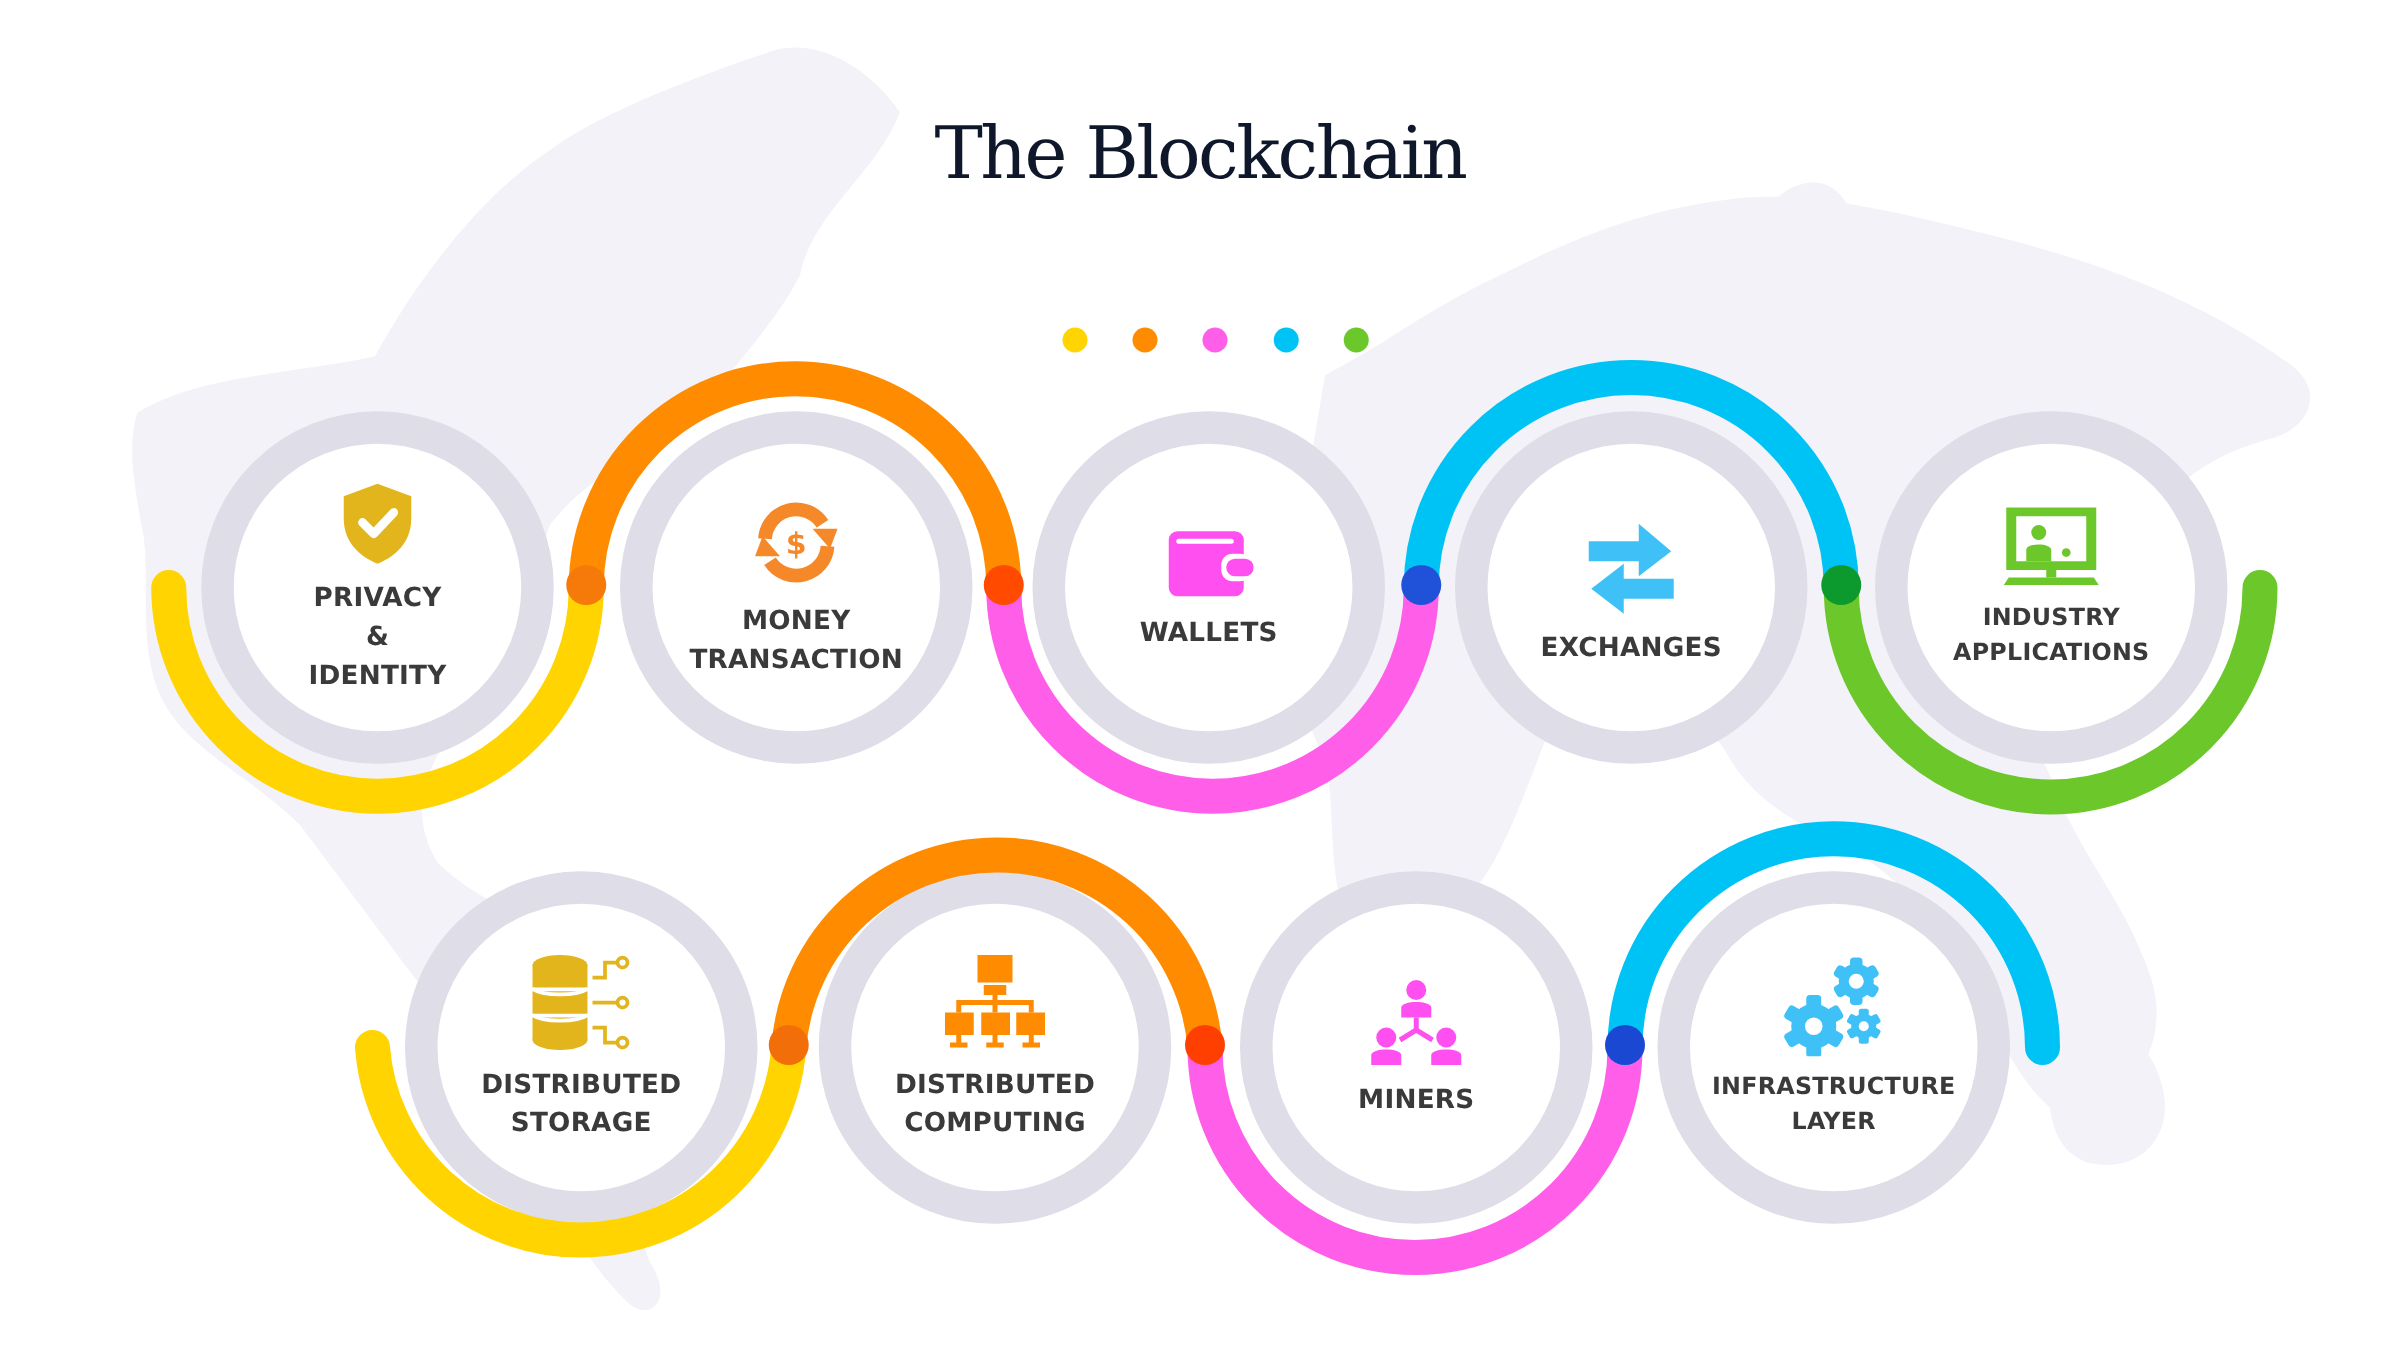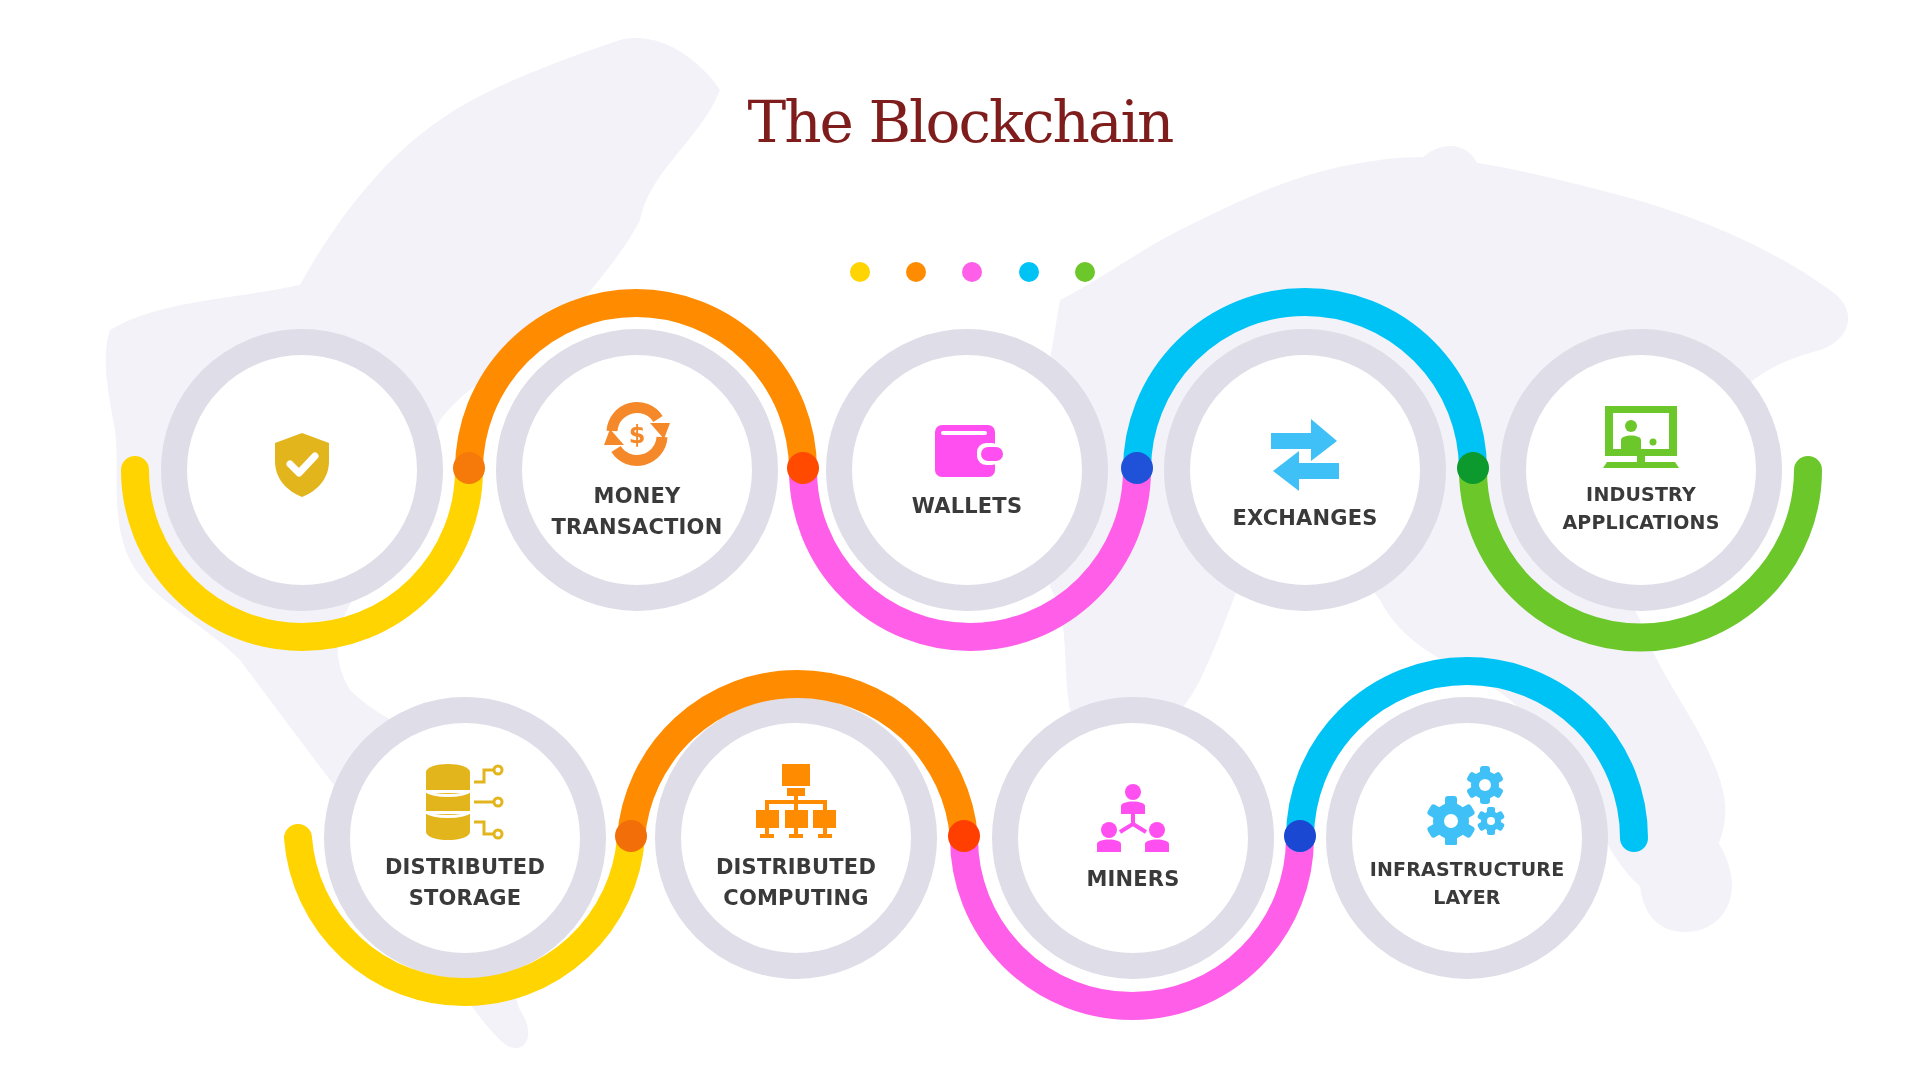--- a/index.html
+++ b/index.html
@@ -1,18 +1,18 @@
 <!DOCTYPE html>
 <html><head>
 <meta charset="utf-8">
 <style>
   html, body { margin:0; padding:0; }
   body { width:1920px; height:1080px; background:#ffffff; position:relative; overflow:hidden; font-family:"Liberation Sans", sans-serif; }
   #map { position:absolute; left:0; top:0; width:1920px; height:1080px; z-index:0; }
-  .title { position:absolute; left:0; width:1920px; text-align:center; top:88px; z-index:3; font-family:"DejaVu Serif", serif; color:#7f1d1d; font-size:58px; line-height:68px; letter-spacing:-2px; }
+  .title { position:absolute; left:0; width:1920px; text-align:center; top:88px; z-index:3; font-family:"DejaVu Serif", serif; color:#0f172a; font-size:58px; line-height:68px; letter-spacing:-2px; }
   .dots { position:absolute; top:262px; left:0; width:1920px; z-index:3; }
   .dot { position:absolute; width:20px; height:20px; border-radius:50%; }
   #diagram { position:absolute; left:0; top:0; width:1920px; height:1080px; z-index:1; }
   .node { position:absolute; width:226px; height:226px; z-index:2; display:flex; flex-direction:column; align-items:center; justify-content:center; text-align:center; }
   .node .label { font-family:"DejaVu Sans", sans-serif; font-weight:bold; color:#3a3a3a; font-size:21px; line-height:31px; letter-spacing:0.2px; white-space:pre-line; }
   .node .label.small { font-size:19px; line-height:28px; }
   .node .icon { margin-bottom:10px; }
 </style>
 </head>
 <body>
@@ -72,20 +72,23 @@
     <circle cx="964" cy="836" r="16" fill="#ff3f00"></circle>
     <circle cx="1300" cy="836" r="16" fill="#1b48d2"></circle>
   </g>
 </svg>
 
 <div class="node" style="left:189px;top:357px">
   <svg class="icon" width="62" height="68" viewBox="0 0 62 68">
     <path d="M31 2 L58 12 V30 C58 48 46 60 31 66 C16 60 4 48 4 30 V12 Z" fill="#e3b51c"></path>
     <path d="M19 33 L28 42 L44 25" stroke="#fff" stroke-width="7" fill="none" stroke-linecap="round" stroke-linejoin="round"></path>
   </svg>
+  <div class="label">PRIVACY
+&amp;
+IDENTITY</div>
 </div>
 
 <div class="node" style="left:524px;top:357px">
   <svg class="icon" width="78" height="74" viewBox="0 0 78 74">
     <path d="M14 34 A25 25 0 0 1 60 22" stroke="#f5892a" stroke-width="11" fill="none"></path>
     <path d="M64 40 A25 25 0 0 1 18 52" stroke="#f5892a" stroke-width="11" fill="none"></path>
     <path d="M52 26 L72 26 L66 42 Z" fill="#f5892a"></path>
     <path d="M26 48 L6 48 L12 32 Z" fill="#f5892a"></path>
     <text x="39" y="46" text-anchor="middle" font-family="DejaVu Sans, sans-serif" font-weight="bold" font-size="24" fill="#f5892a">$</text>
   </svg>

